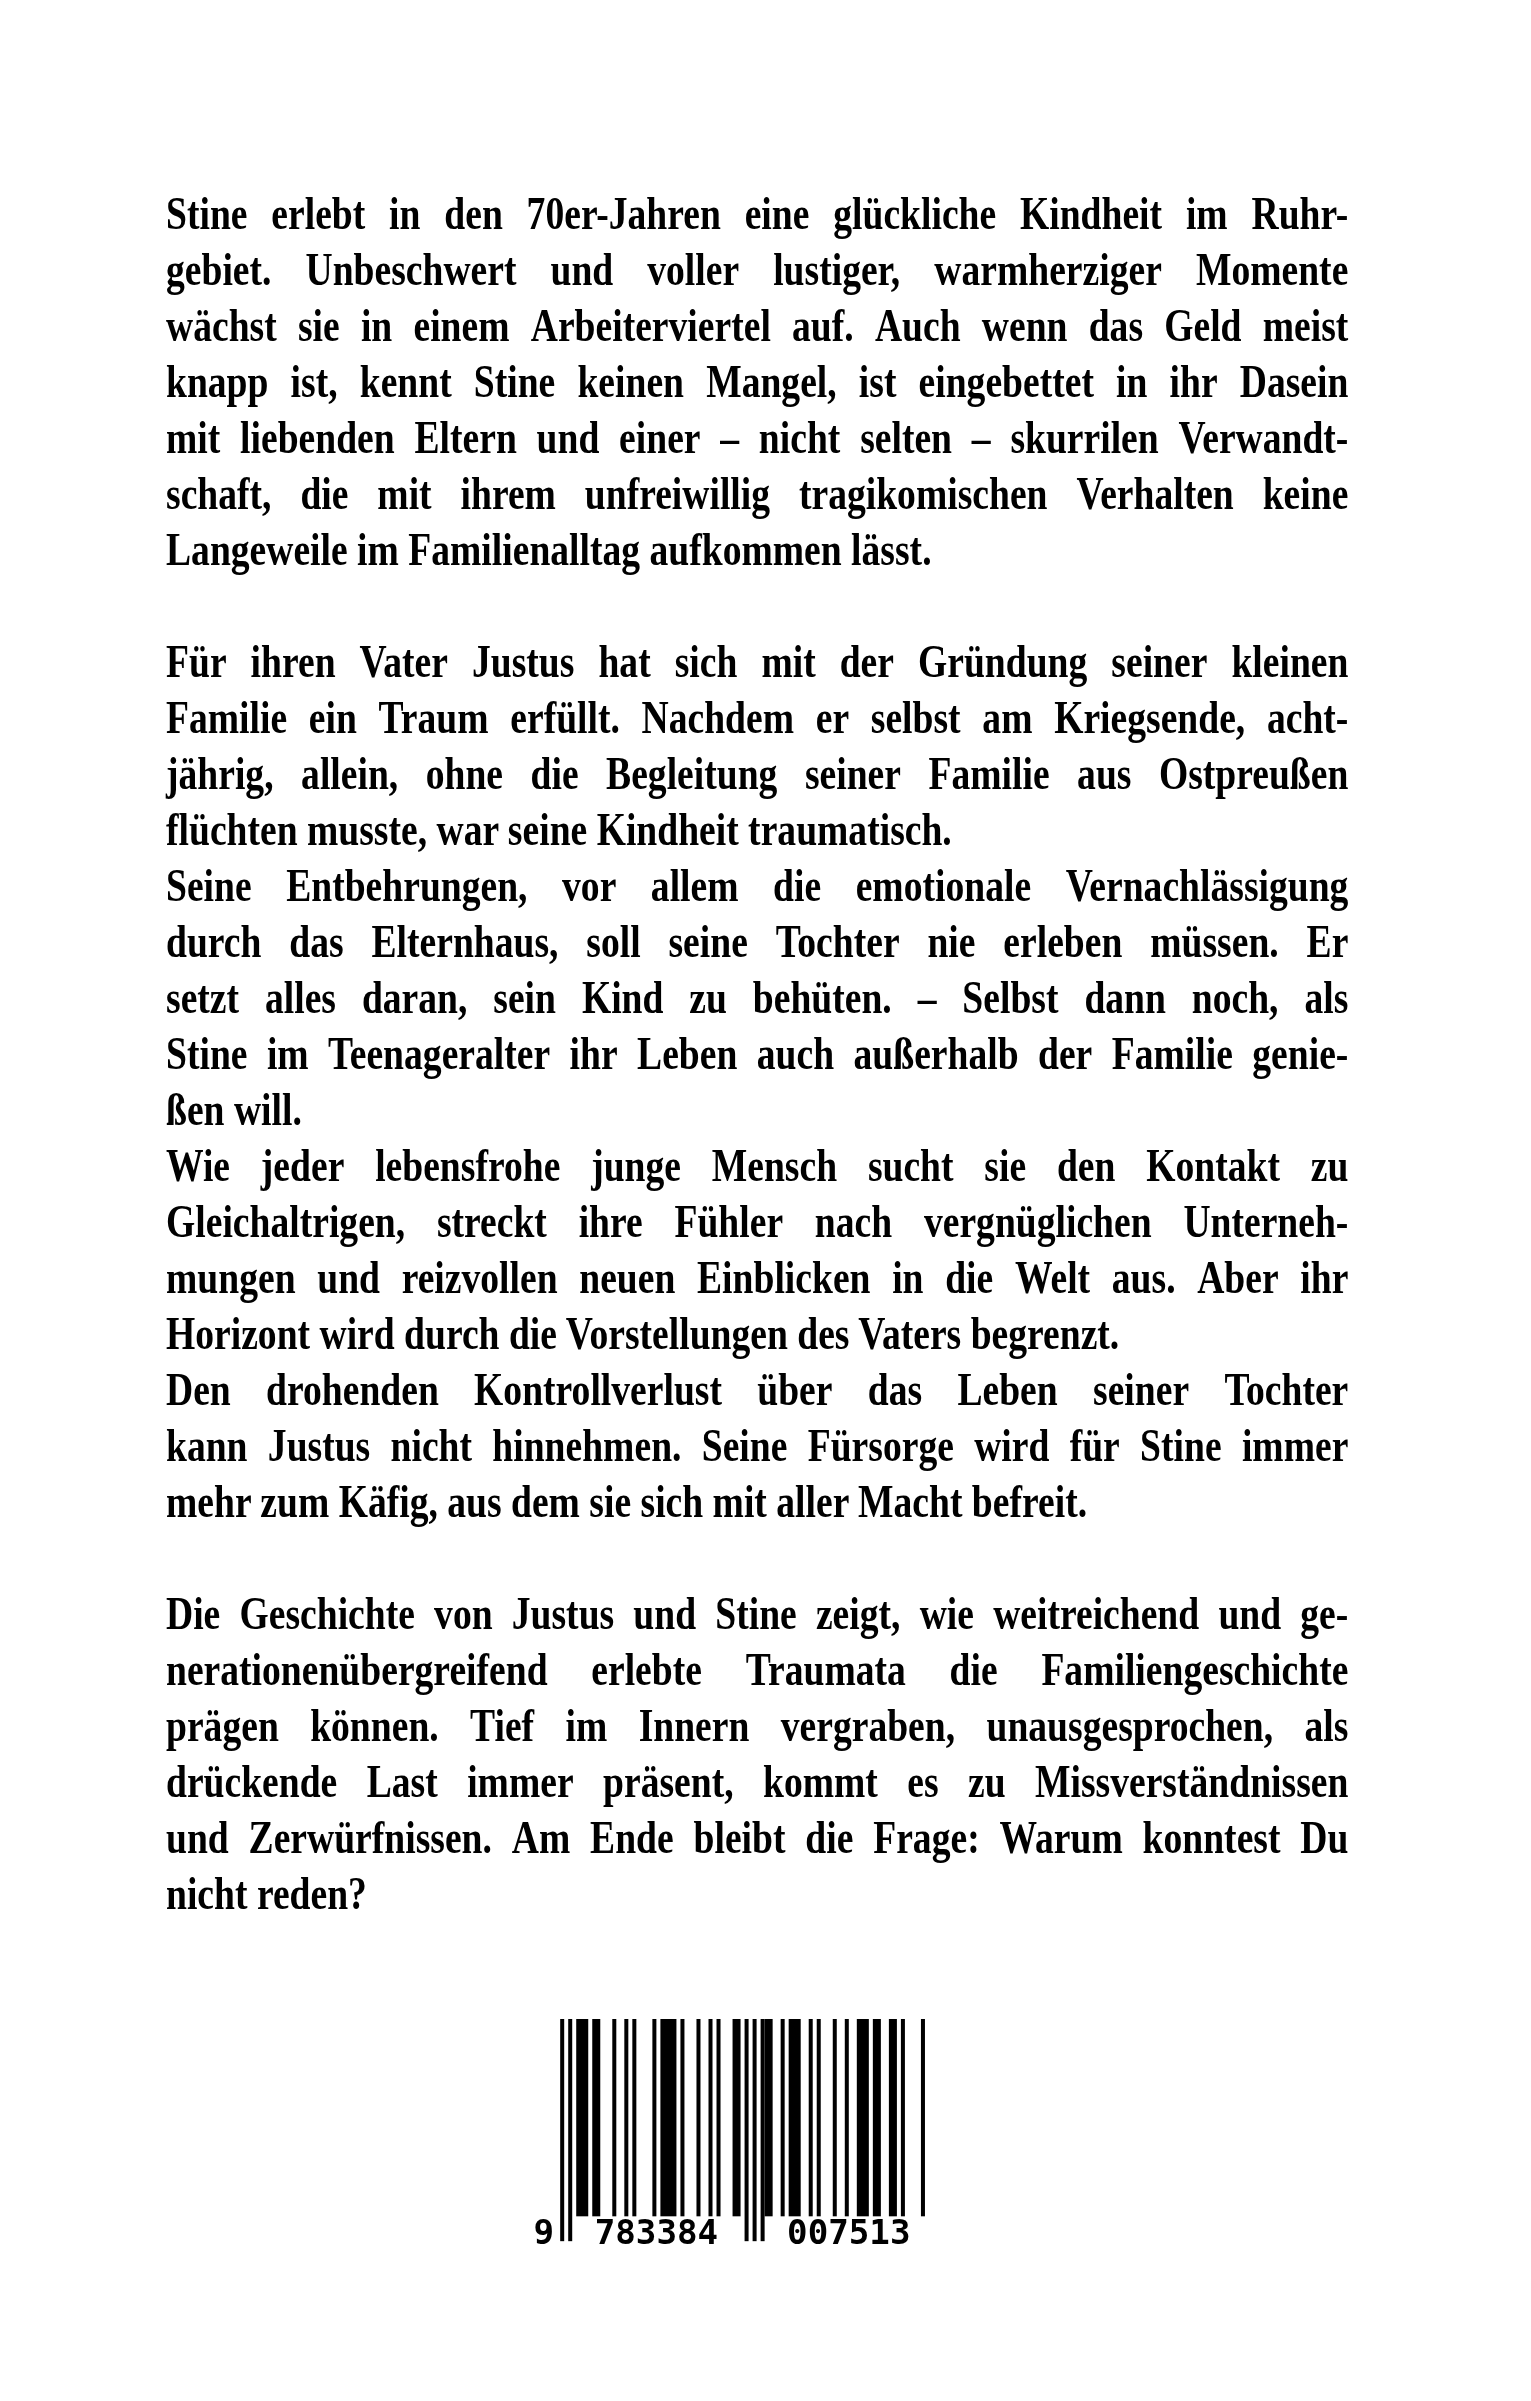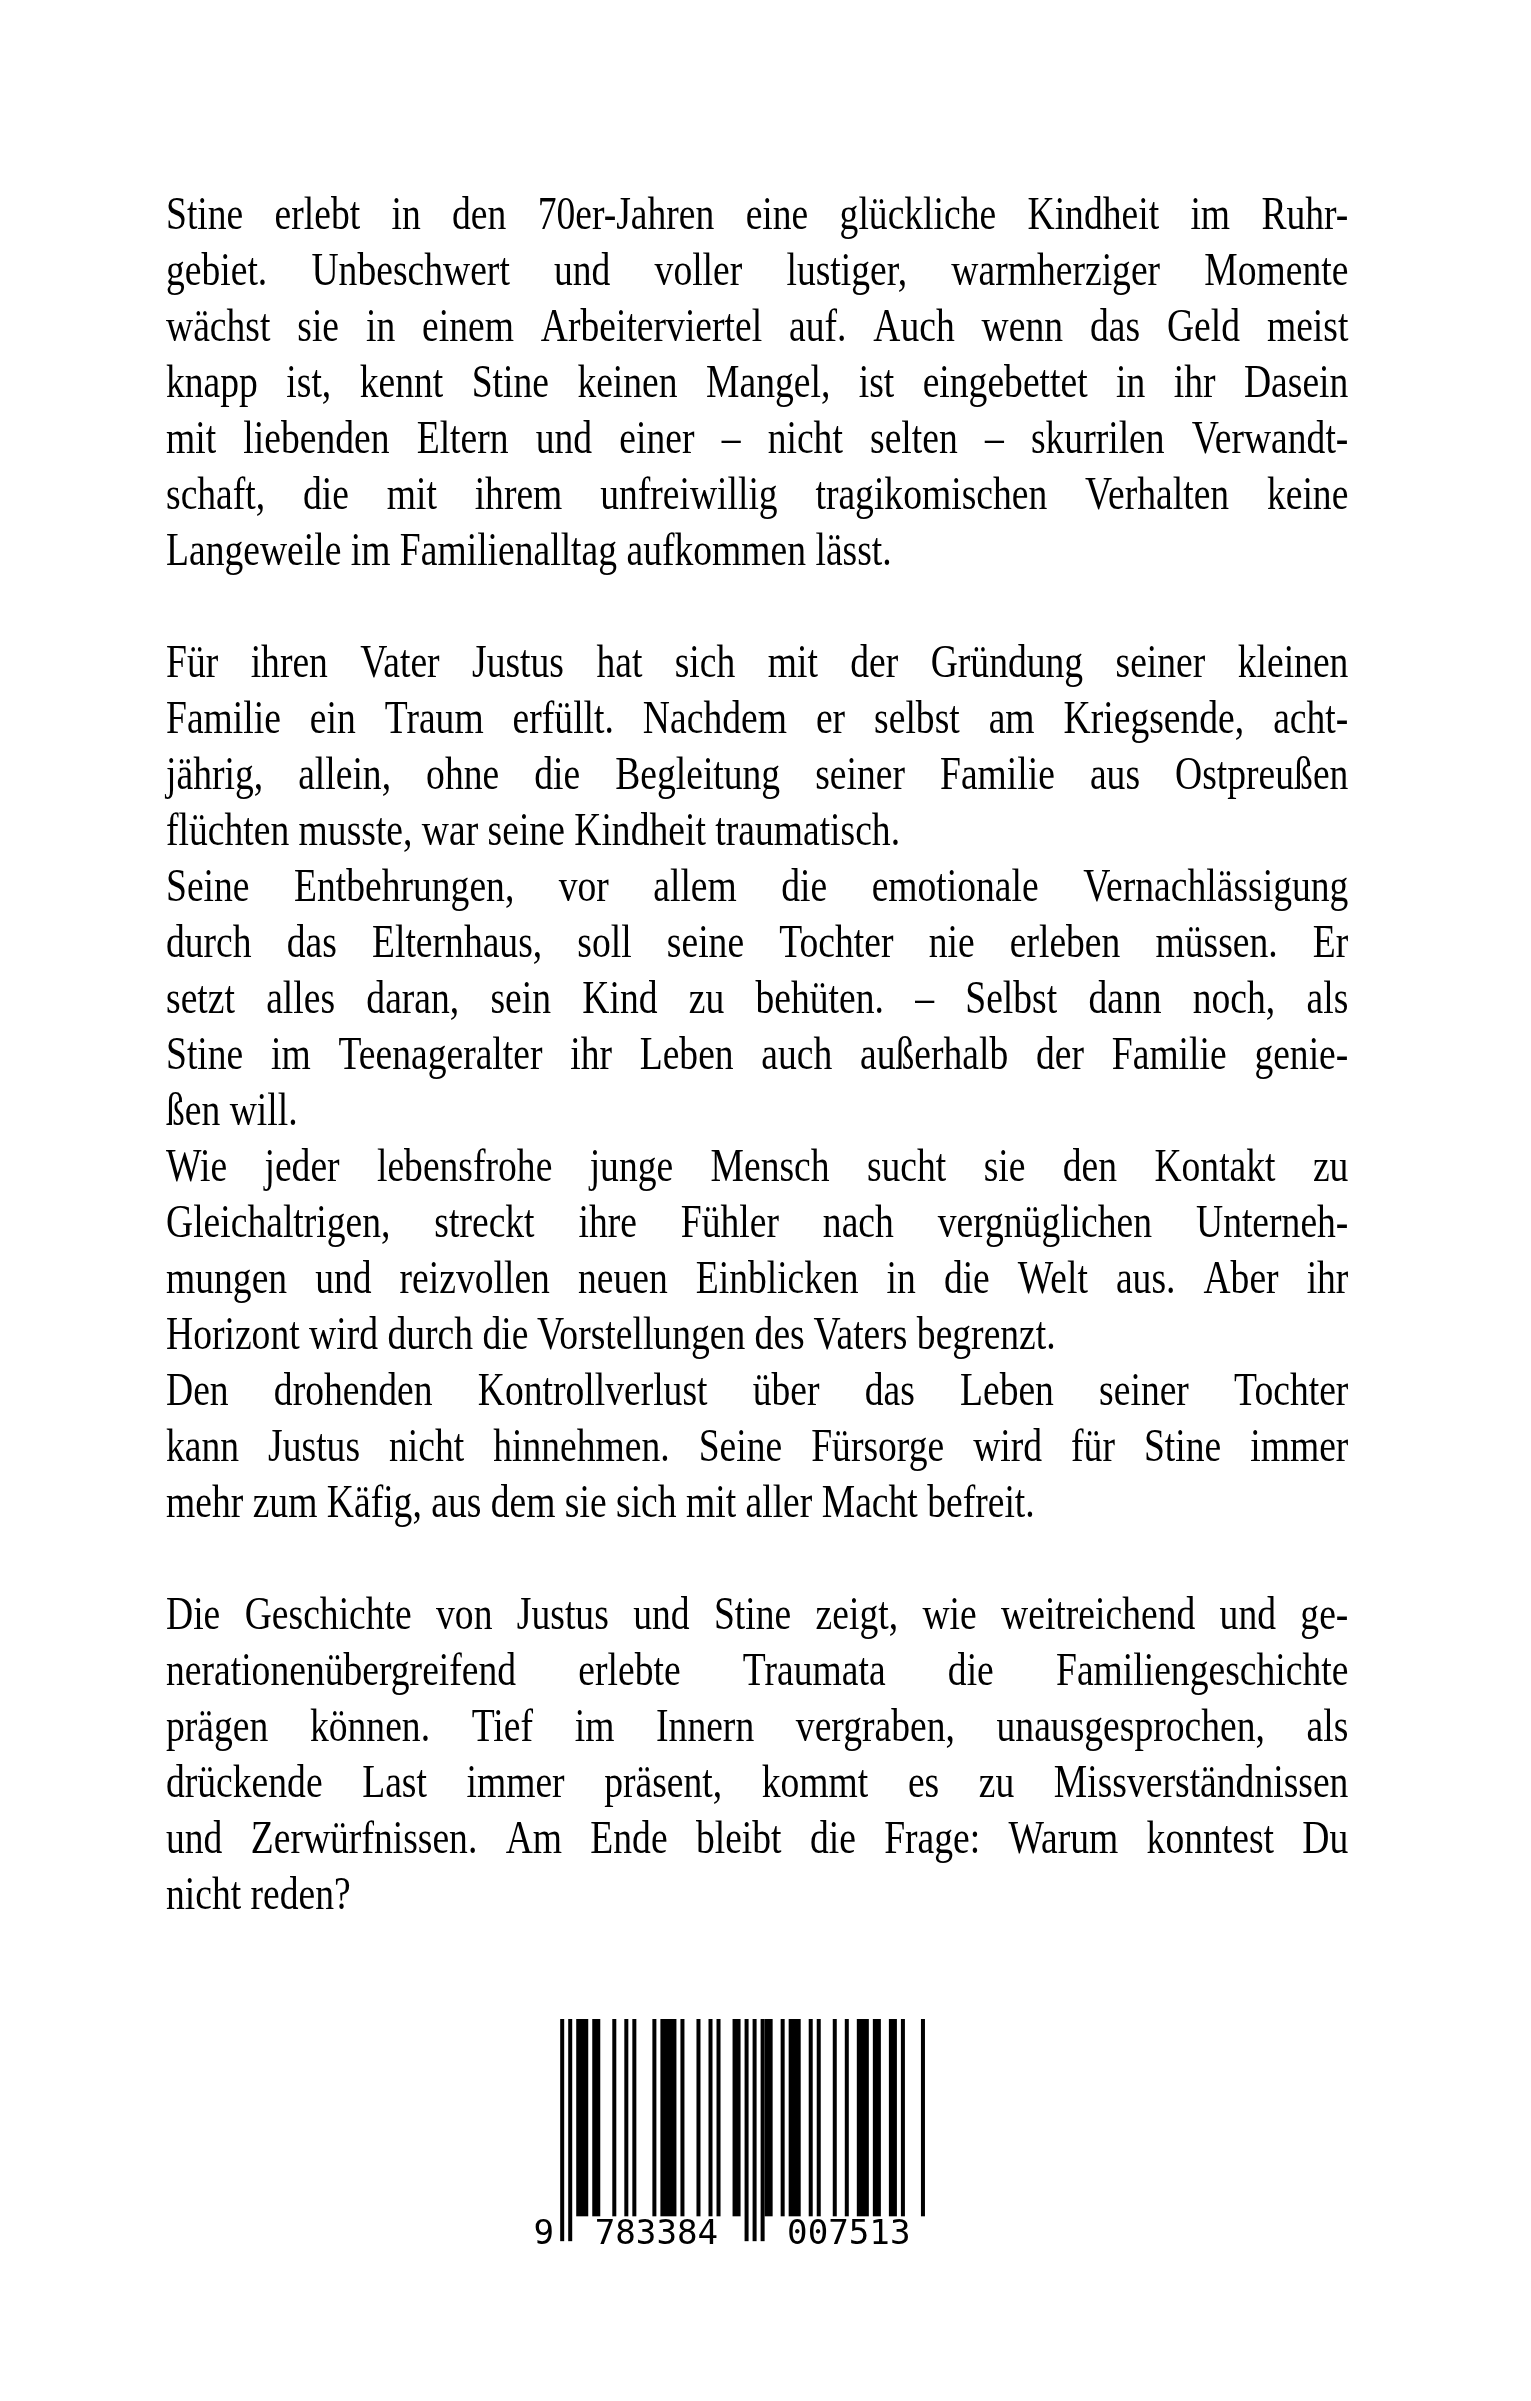--- a/index.html
+++ b/index.html
@@ -3,20 +3,21 @@
 <meta charset="utf-8">
 <style>
   html,body{margin:0;padding:0;background:#ffffff;}
   .page{
     position:relative;
     width:1532px;
     height:2401px;
     background:#ffffff;
     overflow:hidden;
     font-family:"Liberation Serif",serif;
+    font-weight:bold;
   }
   .blurb{
     position:absolute;
     left:166px;
     top:185px;
     width:1478px;
     transform:scaleX(0.8);
     transform-origin:0 0;
     font-size:47px;
     line-height:56px;

